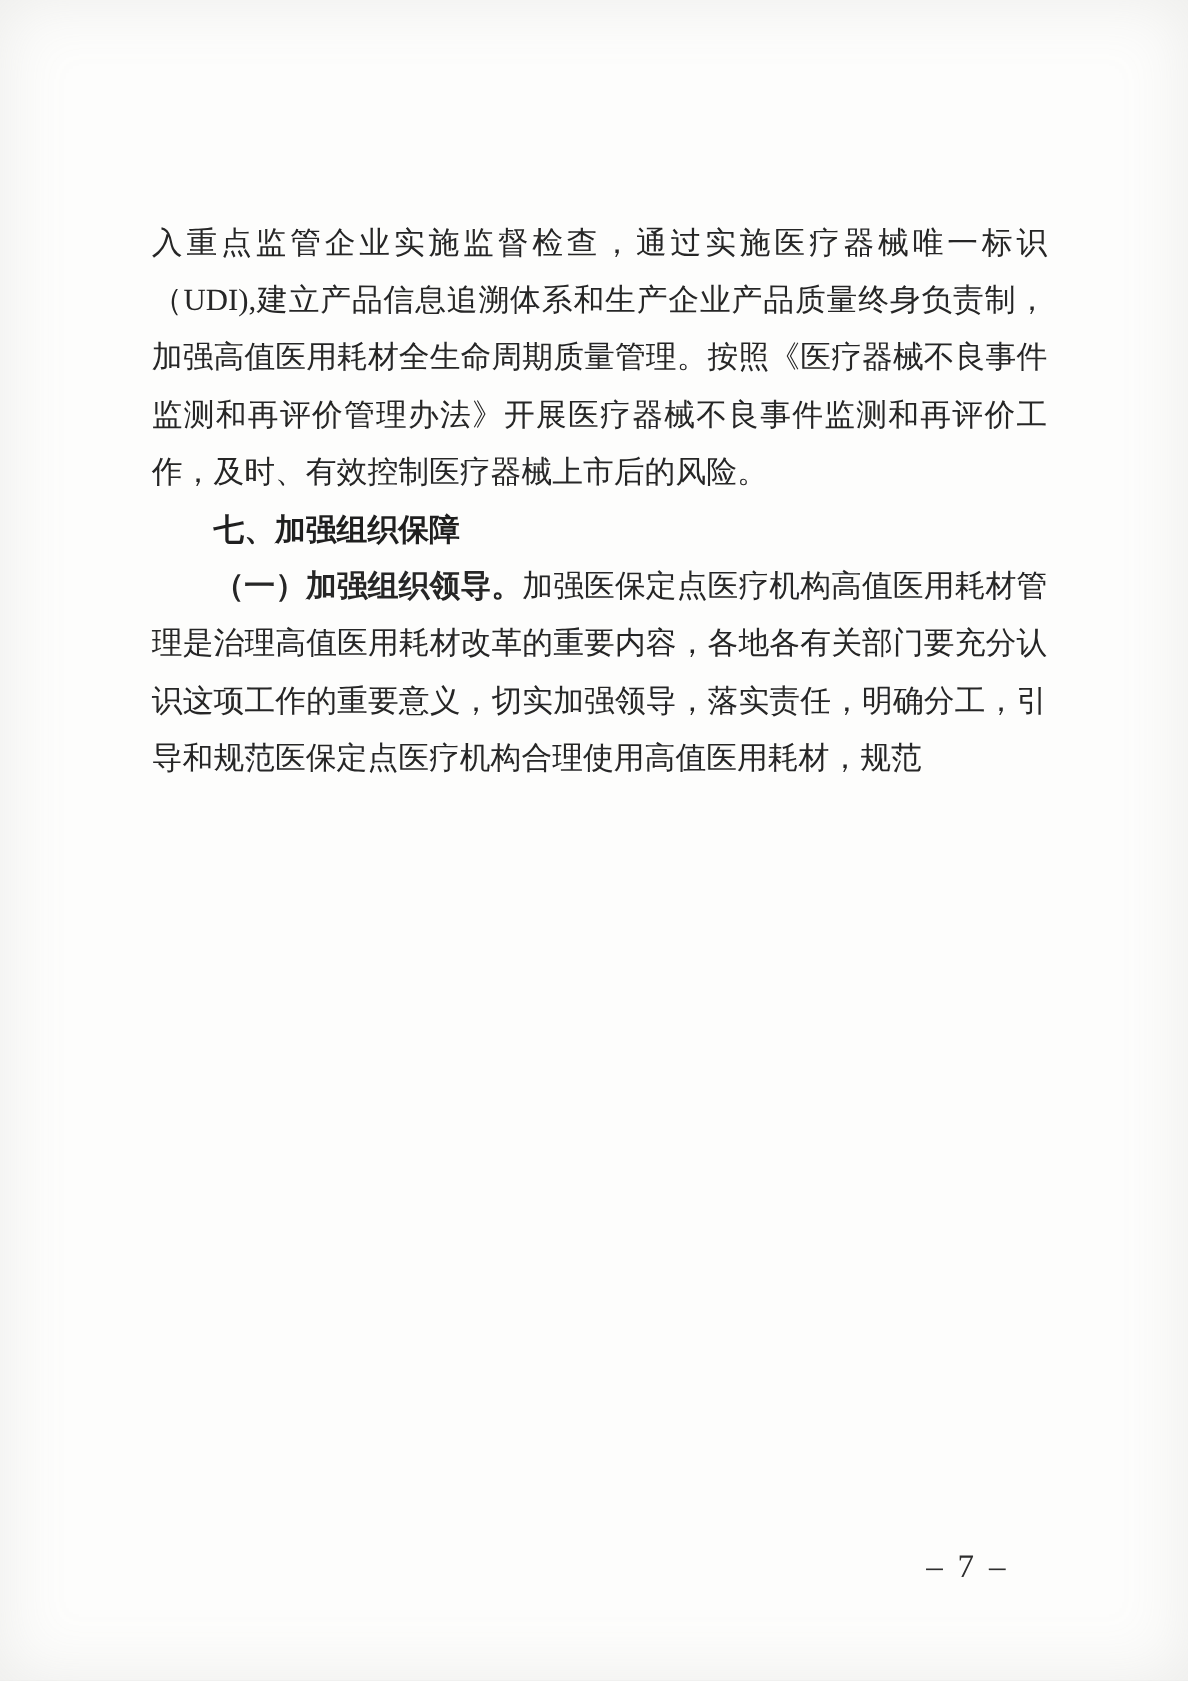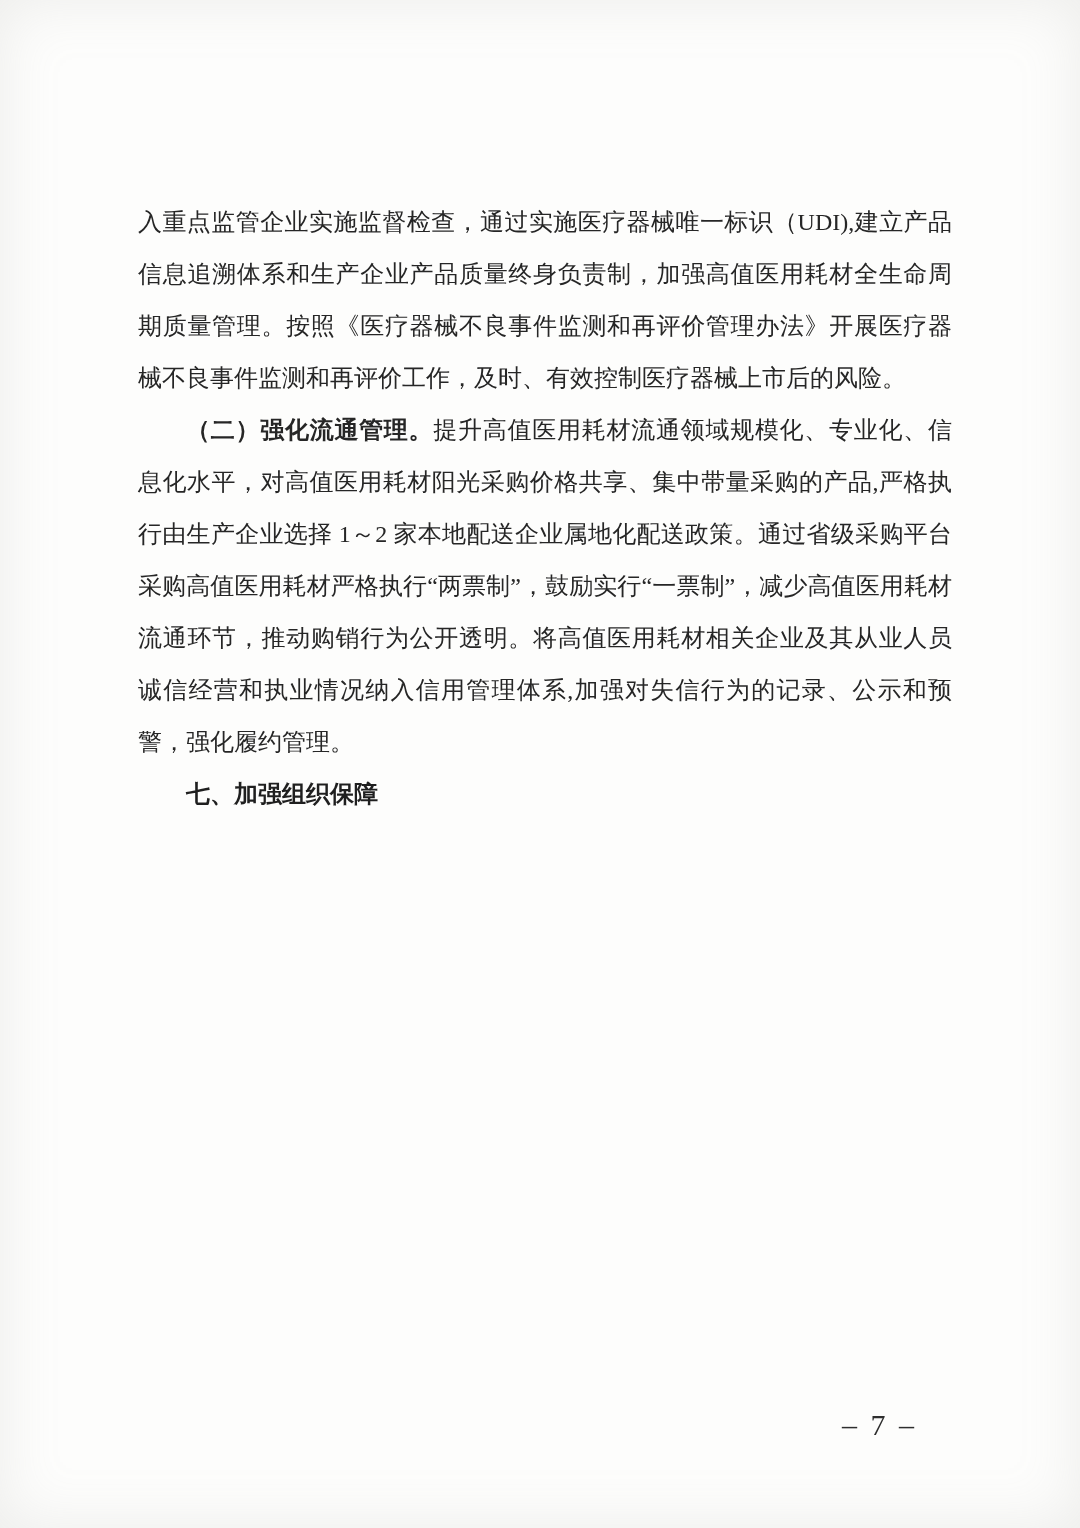--- a/index.html
+++ b/index.html
@@ -23,21 +23,21 @@
     position: absolute;
     inset: 0;
     pointer-events: none;
     box-shadow: inset 0 0 60px rgba(160,160,155,0.18);
   }
   .content {
     position: absolute;
     left: 138px;
     top: 196px;
     width: 814px;
-    font-size: 24px;
+    font-size: 28px;
     line-height: 52px;
     text-align: justify;
     text-justify: inter-ideograph;
   }
   .para {
     margin: 0;
     text-indent: 2em;
   }
   .para.no-indent {
     text-indent: 0;
@@ -63,22 +63,22 @@
   }
 </style>
 </head>
 <body>
 
 <div class="page">
   <div class="content">
 
     <p class="para no-indent"><span class="lead"></span><span>入重点监管企业实施监督检查，通过实施医疗器械唯一标识（UDI),建立产品信息追溯体系和生产企业产品质量终身负责制，加强高值医用耗材全生命周期质量管理。按照《医疗器械不良事件监测和再评价管理办法》开展医疗器械不良事件监测和再评价工作，及时、有效控制医疗器械上市后的风险。</span></p>
 
-    <p class="para"><span class="lead">（二）强化流通管理。</span><span>提升高值医用耗材流通领域规模化、专业化、信息化水平，对高值医用耗材阳光采购价格共享、集中带量采购的产品,严格执行由生产企业选择 1～2 家本地配送企业属地化配送政策。通过省级采购平台采购高值医用耗材严格执行“两票制”，鼓励实行“一票制”，减少高值医用耗材流通环节，推动购销行为公开透明。将高值医用耗材相关企业及其从业人员诚信经营和执业情况纳入信用管理体系,加强对失信行为的记录、公示和预警，强化履约管理。</span></p>
 
 
     <p class="para section-heading"><span>七、加强组织保障</span></p>
 
+    <p class="para"><span class="lead">（一）加强组织领导。</span><span>加强医保定点医疗机构高值医用耗材管理是治理高值医用耗材改革的重要内容，各地各有关部门要充分认识这项工作的重要意义，切实加强领导，落实责任，明确分工，引导和规范医保定点医疗机构合理使用高值医用耗材，规范</span></p>
 
   </div>
 
   <div class="page-number">– 7 –</div>
 </div>
 
 </body></html>

